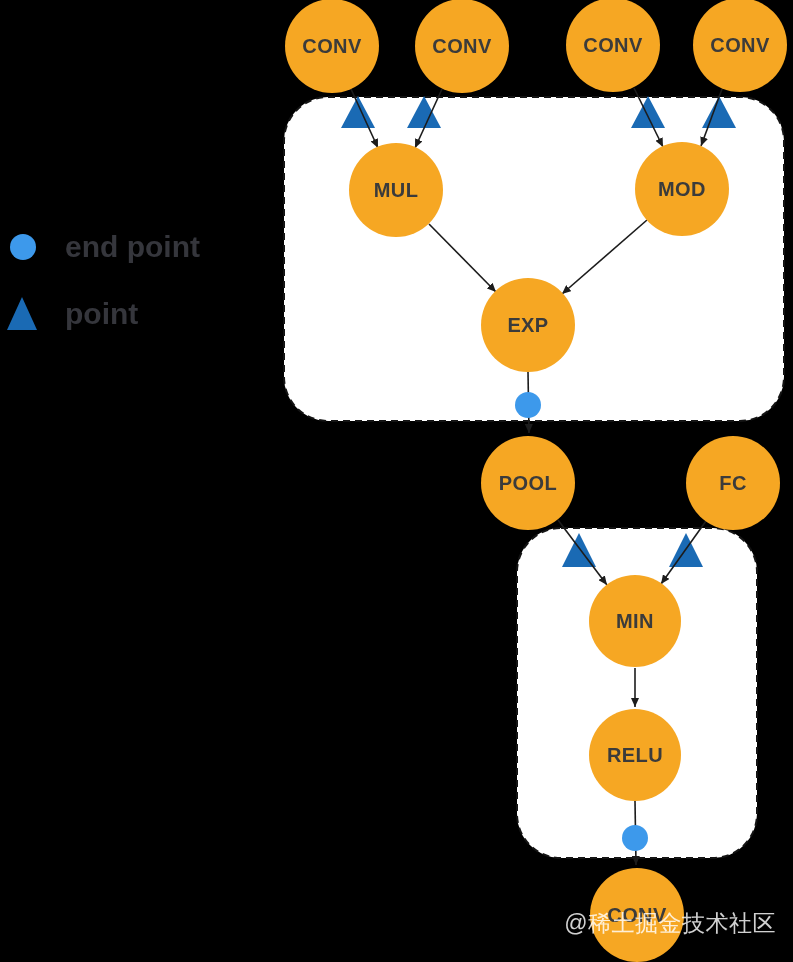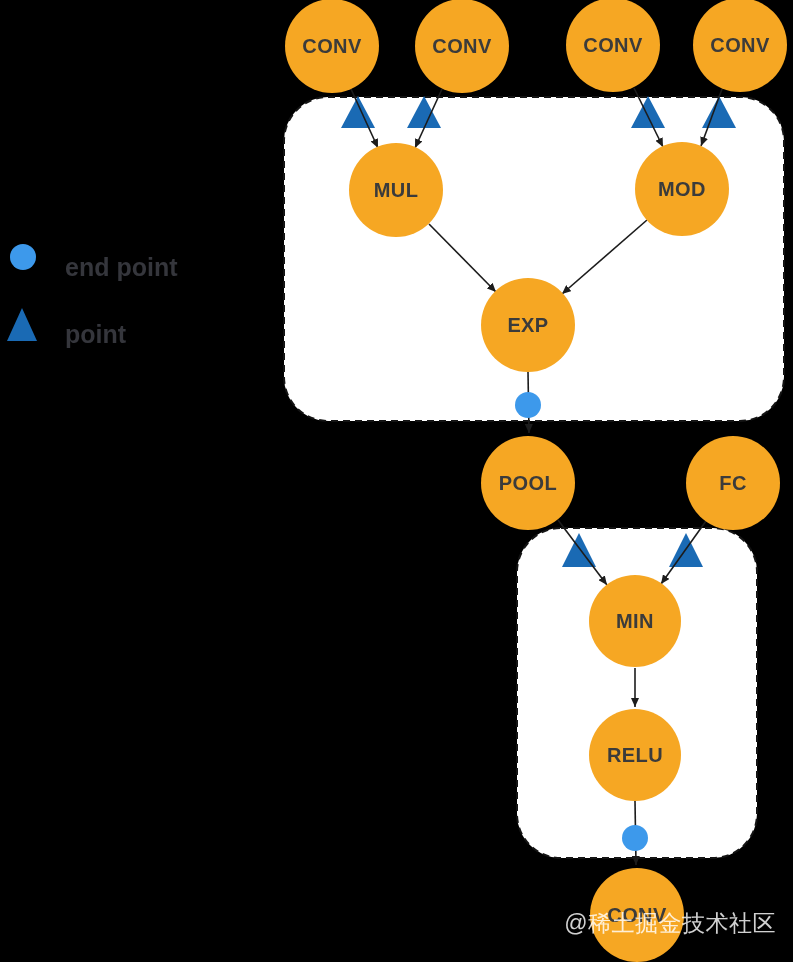--- a/index.html
+++ b/index.html
@@ -33,26 +33,25 @@
     margin-right: 29px;
   }
   .legend-tri {
     width: 0; height: 0;
     border-left: 15px solid transparent;
     border-right: 15px solid transparent;
     border-bottom: 33px solid #1A6AB4;
     margin-right: 28px;
   }
   .legend-label {
-    font-size: 25px;
+    font-size: 30px;
     font-weight: 600;
     color: #35363C;
     line-height: 33px;
     white-space: nowrap;
-    margin-top: 21px;
   }
 
   .watermark {
     position: absolute;
     right: 17px;
     top: 909px;
     z-index: 5;
     font-size: 23px;
     line-height: 28px;
     letter-spacing: 0.5px;

